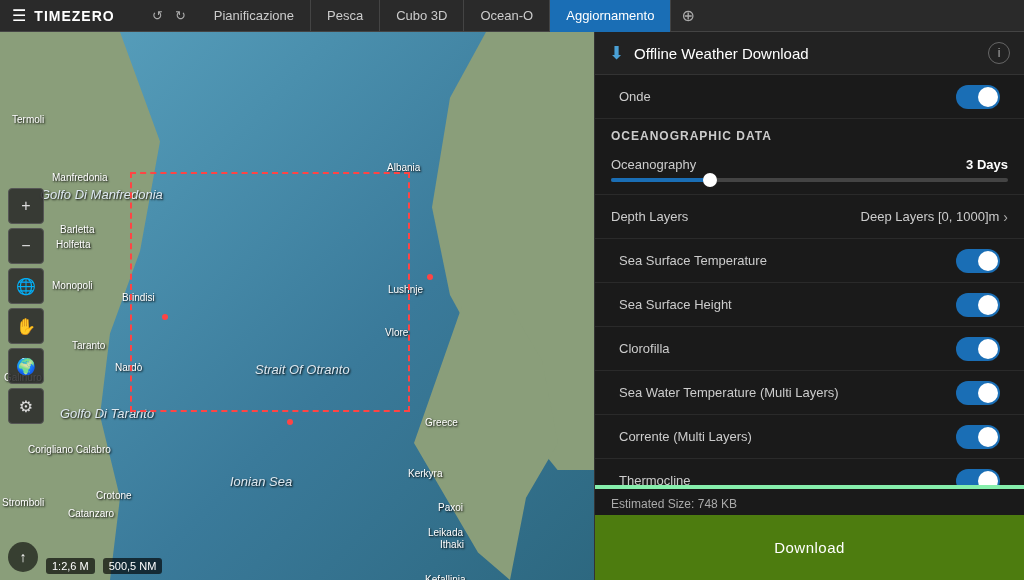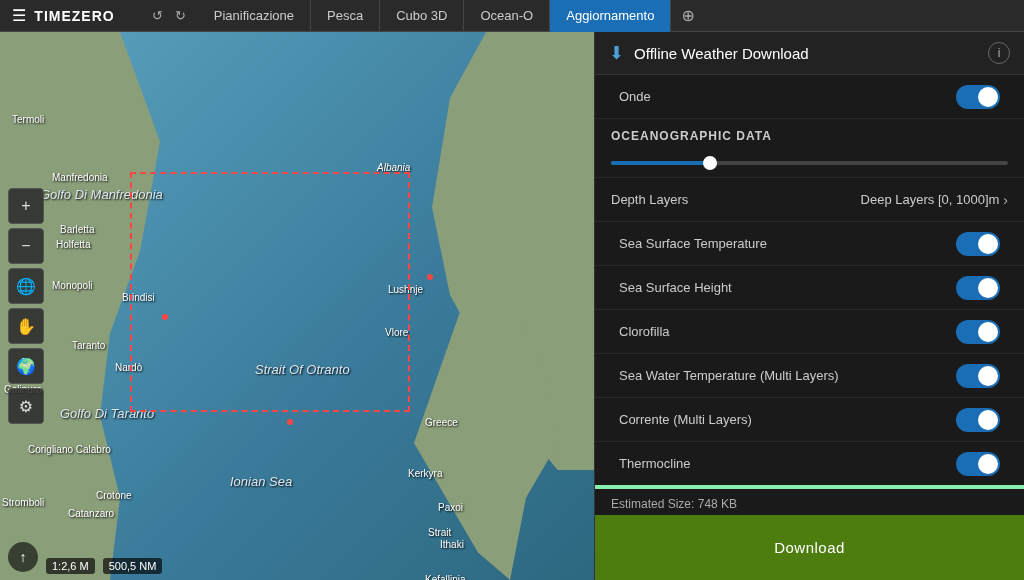--- a/index.html
+++ b/index.html
@@ -444,32 +444,32 @@
 
     <span class="map-label city" style="left:12px;top:82px;">Termoli</span>
     <span class="map-label sea" style="left:40px;top:155px;">Golfo Di Manfredonia</span>
     <span class="map-label city" style="left:52px;top:140px;">Manfredonia</span>
     <span class="map-label city" style="left:60px;top:192px;">Barletta</span>
     <span class="map-label city" style="left:56px;top:207px;">Holfetta</span>
     <span class="map-label city" style="left:52px;top:248px;">Monopoli</span>
     <span class="map-label city" style="left:122px;top:260px;">Brindisi</span>
     <span class="map-label city" style="left:72px;top:308px;">Taranto</span>
     <span class="map-label city" style="left:115px;top:330px;">Nardò</span>
-    <span class="map-label city" style="left:4px;top:352px;">Galinuro</span>
+    <span class="map-label city" style="left:4px;top:340px;">Galinuro</span>
     <span class="map-label sea" style="left:60px;top:374px;">Golfo Di Taranto</span>
     <span class="map-label city" style="left:28px;top:412px;">Corigliano Calabro</span>
-    <span class="map-label city" style="left:377px;top:130px;font-style:italic;">Albania</span>
+    <span class="map-label city" style="left:387px;top:130px;">Albania</span>
     <span class="map-label city" style="left:388px;top:252px;">Lushnje</span>
     <span class="map-label city" style="left:385px;top:295px;">Vlore</span>
     <span class="map-label sea" style="left:255px;top:330px;">Strait Of Otranto</span>
     <span class="map-label city" style="left:425px;top:385px;">Greece</span>
     <span class="map-label city" style="left:408px;top:436px;">Kerkyra</span>
     <span class="map-label sea" style="left:230px;top:442px;">Ionian Sea</span>
     <span class="map-label city" style="left:438px;top:470px;">Paxoi</span>
-    <span class="map-label city" style="left:428px;top:495px;">Strait</span>
+    <span class="map-label city" style="left:428px;top:495px;">Leikada</span>
     <span class="map-label city" style="left:2px;top:465px;">Stromboli</span>
     <span class="map-label city" style="left:68px;top:476px;">Catanzaro</span>
     <span class="map-label city" style="left:96px;top:458px;">Crotone</span>
     <span class="map-label city" style="left:440px;top:507px;">Ithaki</span>
     <span class="map-label city" style="left:425px;top:542px;">Kefallinia</span>
 
     <div class="selection-box"></div>
 
     <div class="map-dot" style="left:165px;top:285px;"></div>
     <div class="map-dot" style="left:430px;top:245px;"></div>
@@ -504,20 +504,24 @@
       <div class="panel-row">
         <span class="panel-row-label">Onde</span>
         <div class="toggle on">
           <div class="toggle-knob"></div>
         </div>
       </div>
 
       <div class="section-header">OCEANOGRAPHIC DATA</div>
 
       <div class="slider-row">
+        <div class="slider-header">
+          <span class="slider-label">Oceanography</span>
+          <span class="slider-value">3 Days</span>
+        </div>
         <div class="slider-track">
           <div class="slider-fill"></div>
           <div class="slider-thumb"></div>
           <input type="range" class="slider-input" min="0" max="100" value="25" style="">
         </div>
       </div>
 
       <div class="depth-row">
         <span class="depth-label">Depth Layers</span>
         <span class="depth-value">Deep Layers [0, 1000]m</span>

